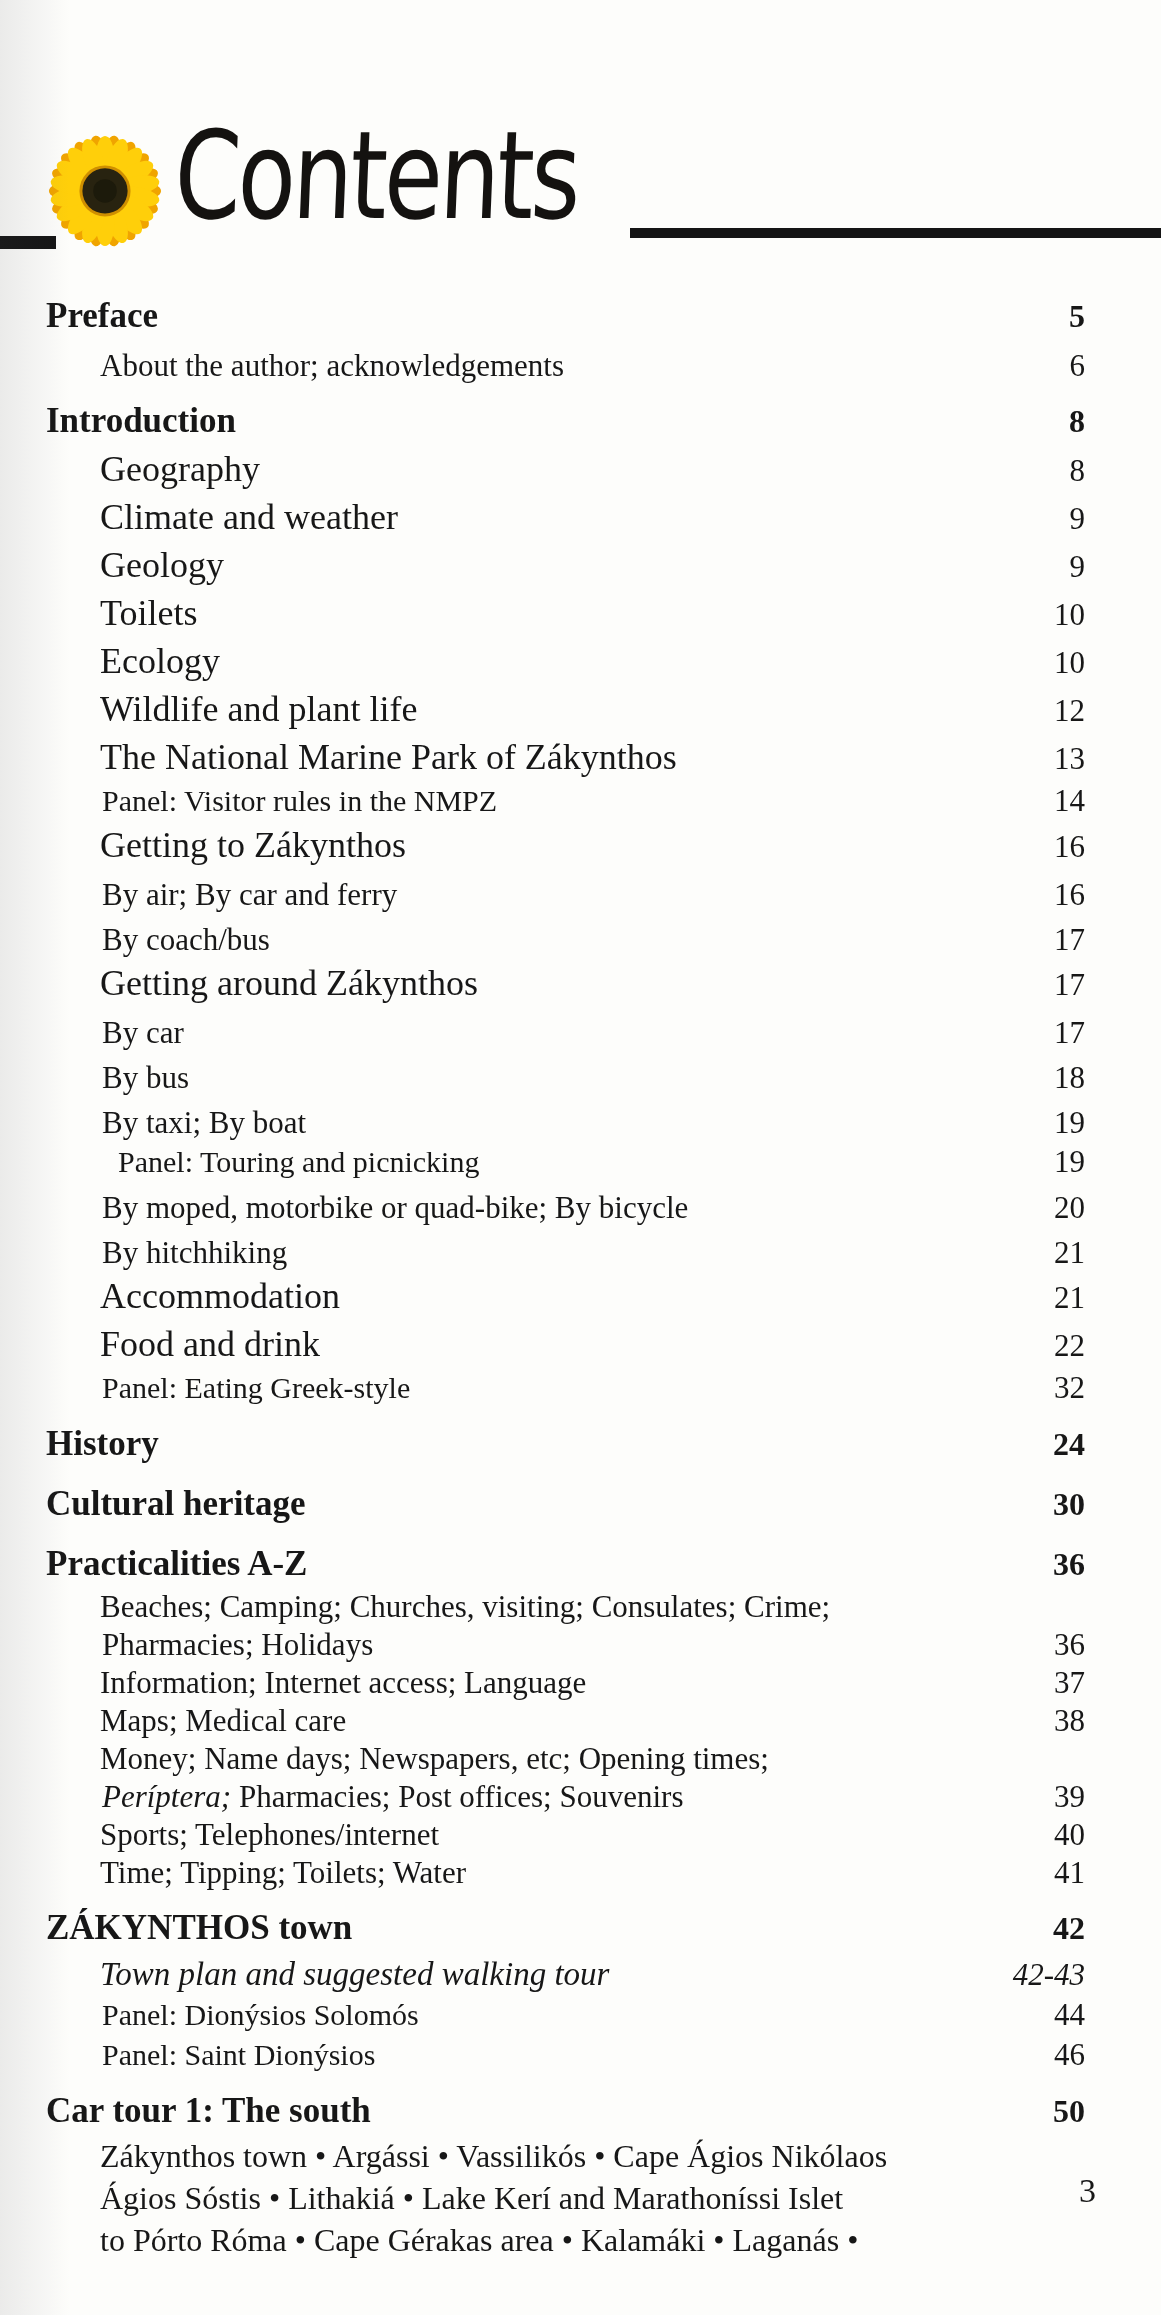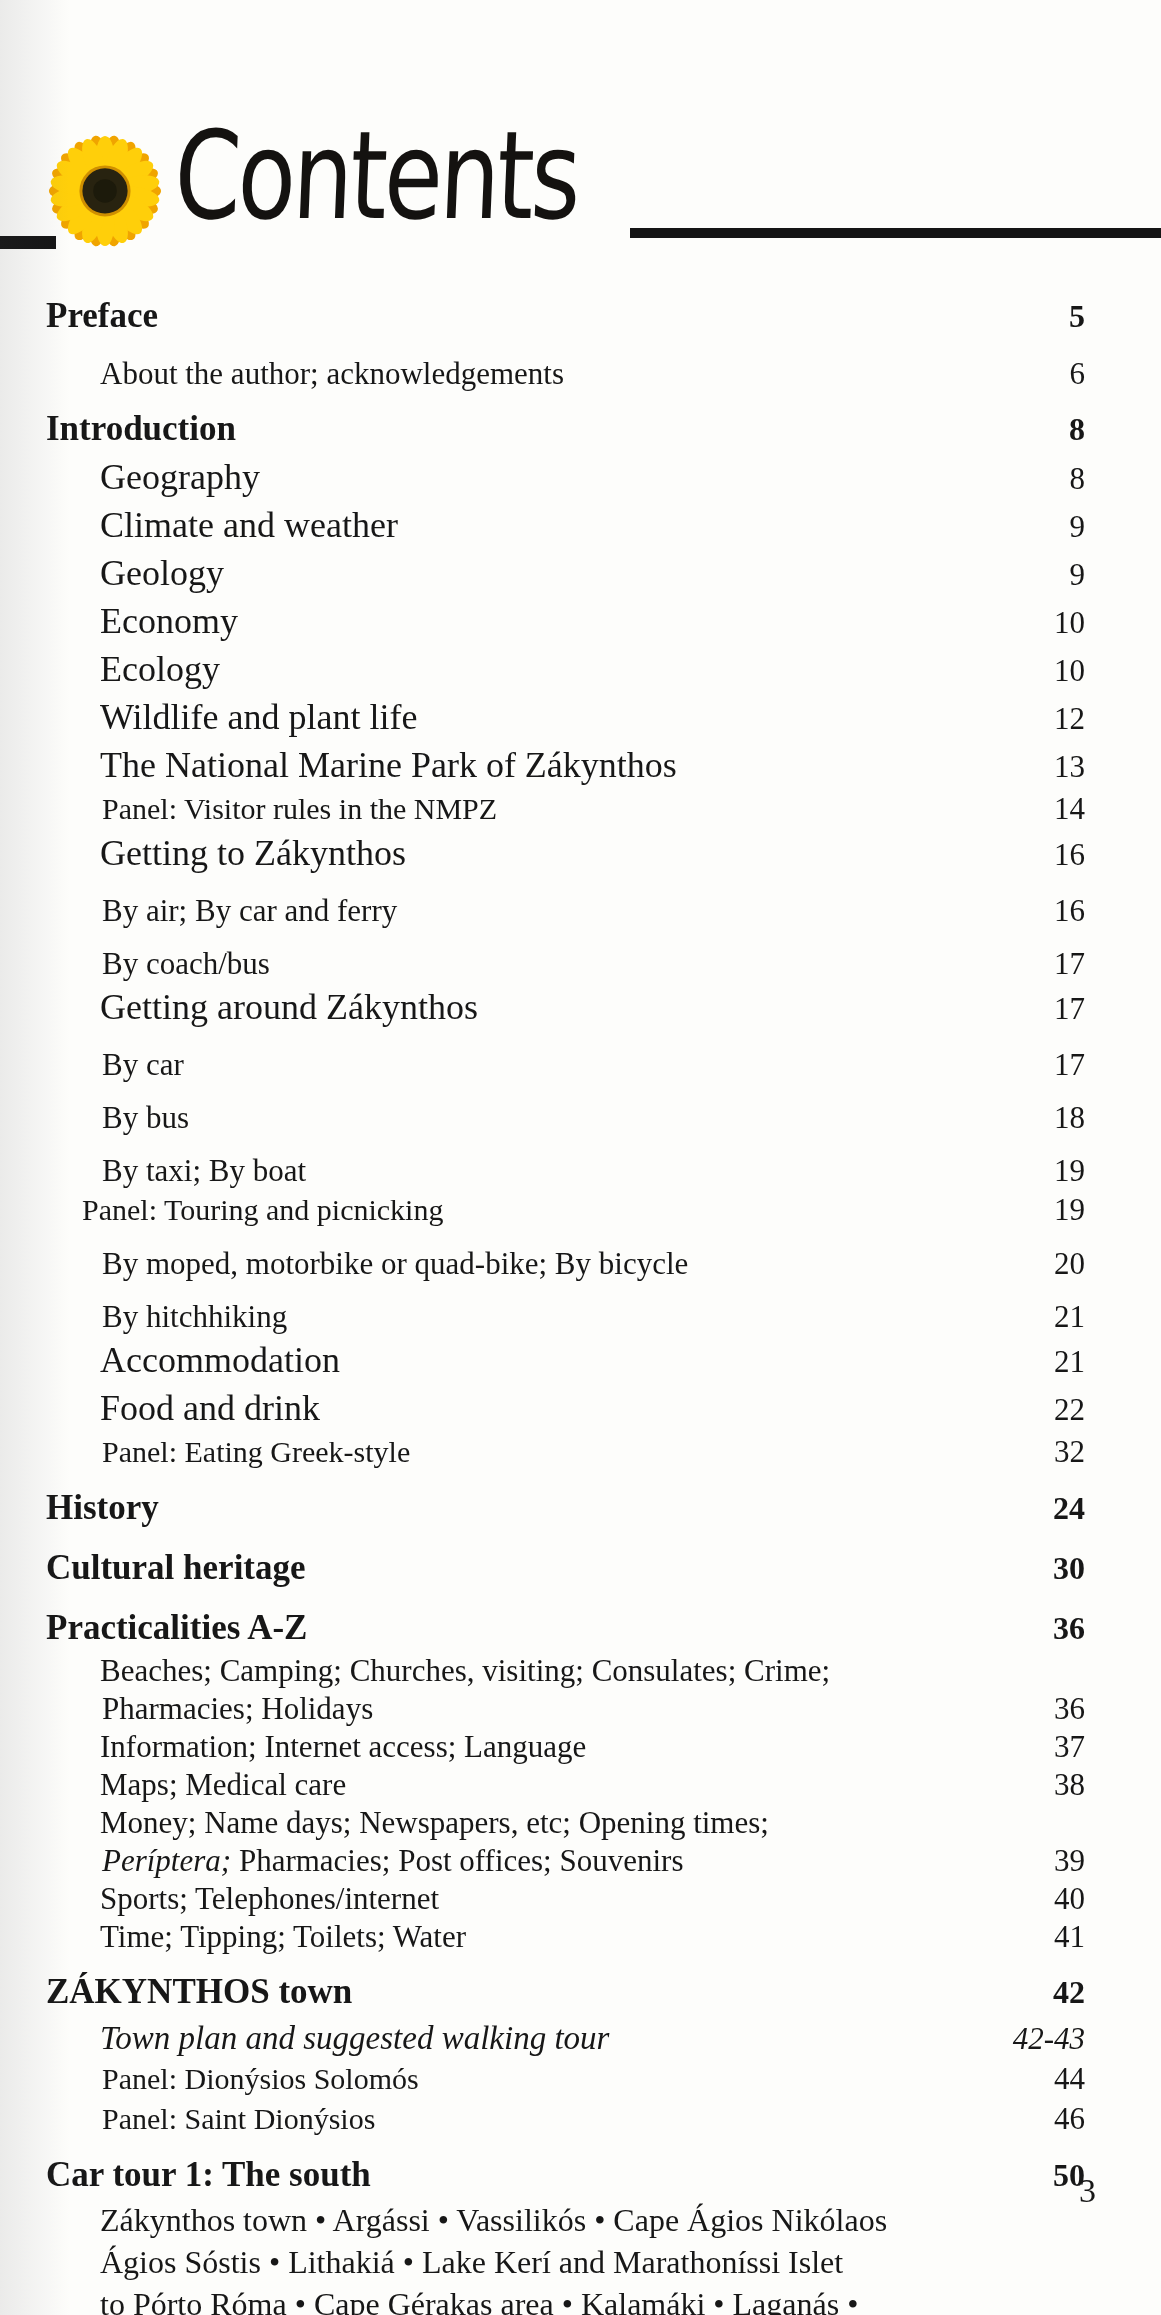--- a/index.html
+++ b/index.html
@@ -31,26 +31,26 @@
   }
 
   
   #toc{position:absolute;left:0;top:292px;width:1161px;}
   .row{display:flex;align-items:baseline;padding-right:76px;}
   .lab{flex:1 1 auto;}
   .pg{flex:0 0 90px;text-align:right;font-size:31px;}
   .ind0{padding-left:46px}
   .ind1{padding-left:100px}
   .ind2{padding-left:102px}
-  .ind3{padding-left:82px}
+  .ind3{padding-left:118px}
   .section{font-weight:700;font-size:35px;line-height:48px;margin-top:12px}
   #toc .row:first-child{margin-top:0}
   .section .pg{font-size:32px}
   .item{font-size:36px;line-height:45px;margin-top:2px}
-  .sub{font-size:31px;line-height:39px;margin-top:14px}
+  .sub{font-size:31px;line-height:39px;margin-top:6px}
   .sub2{font-size:31px;line-height:38px}
   .panel{font-size:30px;line-height:40px}
   .walk{font-size:33px;line-height:40px;font-style:italic;margin-top:2px}
   .desc{font-size:32px;line-height:42px}
   .it{font-style:italic}
 
   .folio{
     position:absolute;left:1010px;top:2172px;width:86px;
     text-align:right;font-size:34px;color:var(--ink,#171717);
   }
@@ -132,21 +132,21 @@
       </div>
       <div class="row item ind1">
         <span class="lab">Climate and weather</span>
         <span class="pg">9</span>
       </div>
       <div class="row item ind1">
         <span class="lab">Geology</span>
         <span class="pg">9</span>
       </div>
       <div class="row item ind1">
-        <span class="lab">Economy</span>
+        <span class="lab">Toilets</span>
         <span class="pg">10</span>
       </div>
       <div class="row item ind1">
         <span class="lab">Ecology</span>
         <span class="pg">10</span>
       </div>
       <div class="row item ind1">
         <span class="lab">Wildlife and plant life</span>
         <span class="pg">12</span>
       </div>

